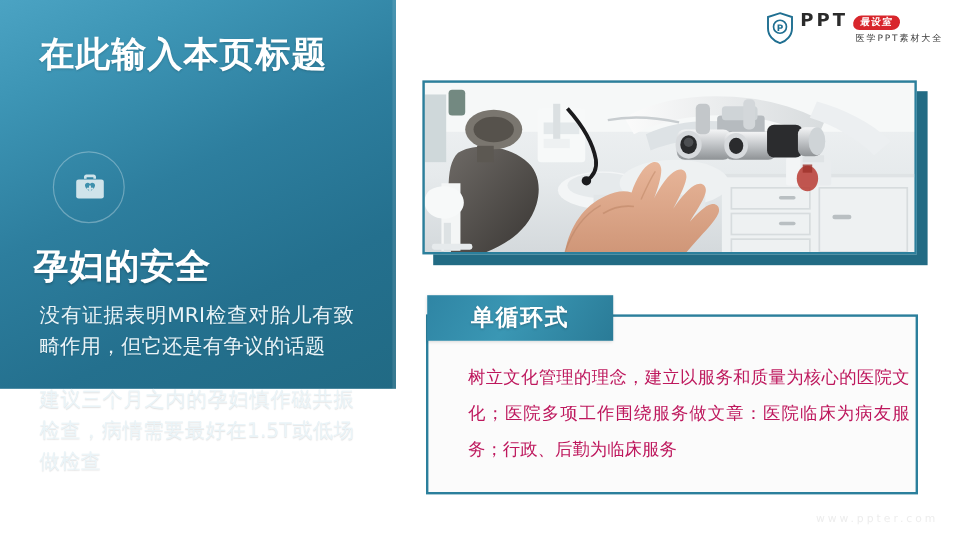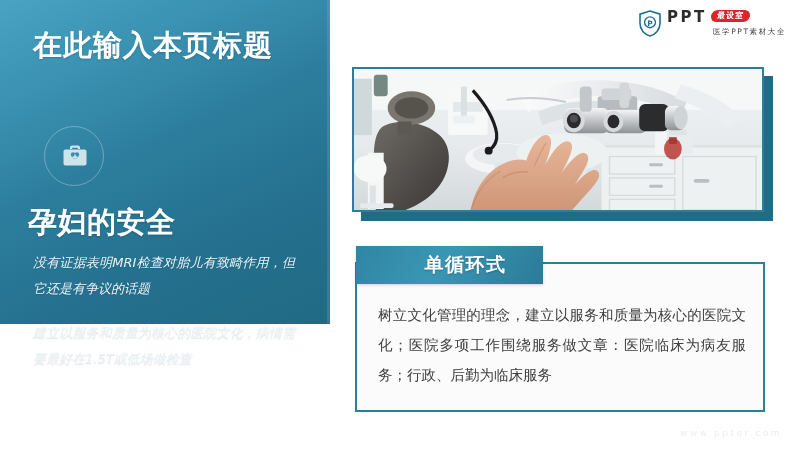--- a/index.html
+++ b/index.html
@@ -39,33 +39,32 @@
   }
 
   .section-heading{
     position:absolute;left:28px;top:203px;
     font-size:29px;font-weight:bold;color:#ffffff;letter-spacing:.5px;
     text-shadow:0 1px 2px rgba(0,0,0,0.18);
     white-space:nowrap;
   }
   .para{
     position:absolute;left:33px;width:262px;
-    font-size:13px;line-height:26px;color:#eaf4f8;
+    font-size:17px;line-height:26px;color:#eaf4f8;
     text-shadow:0 1px 1px rgba(0,0,0,0.12);
     text-align:justify;
-    font-style:italic;
   }
   .para-1{top:250px;}
   .para-2{top:320px;}
 
   
   .logo{position:absolute;right:14px;top:8px;height:30px;display:flex;align-items:center;gap:5px;}
   .logo-shield{width:24px;height:27px;display:block;}
   .logo-text{display:flex;flex-direction:column;justify-content:center;line-height:1;}
-  .logo-row1{display:flex;align-items:flex-start;gap:4px;}
+  .logo-row1{display:flex;align-items:flex-end;gap:4px;}
   .logo-ppt{
     font-size:15px;font-weight:bold;color:#2b2b2b;letter-spacing:2.5px;
     font-family:"DejaVu Sans","Liberation Sans",sans-serif;
   }
   .logo-badge{
     background:#d8262c;color:#fff;font-size:8px;font-weight:bold;
     padding:2px 6px;border-radius:9px;letter-spacing:1px;white-space:nowrap;
     transform:skewX(-8deg);
   }
   .logo-sub{
@@ -86,29 +85,28 @@
   
   .card{
     position:absolute;left:355px;top:262px;width:410px;height:150px;
     border:2px solid #2b7f9c;box-sizing:border-box;background:#fbfbfb;
   }
   .card-tab{
     position:absolute;left:356px;top:246px;width:155px;height:38px;
     background:linear-gradient(120deg,#2f85a4 0%,#3a97b4 45%,#2a7b97 100%);
     display:flex;align-items:center;justify-content:center;
     box-shadow:0 1px 3px rgba(0,0,0,0.18);
-    padding-left:32px;
   }
   .card-tab-text{
     font-size:19px;font-weight:bold;color:#ffffff;letter-spacing:1.5px;
     text-shadow:0 1px 2px rgba(0,0,0,0.25);
   }
   .card-body{
-    position:absolute;left:378px;top:300px;width:368px;
-    font-size:14.5px;line-height:30px;color:#404040;text-align:justify;
+    position:absolute;left:390px;top:300px;width:368px;
+    font-size:14.5px;line-height:30px;color:#be185d;text-align:justify;
   }
 
   .watermark{
     position:absolute;right:18px;bottom:12px;
     font-size:9px;color:#ededed;letter-spacing:2.5px;
     font-family:"DejaVu Sans","Liberation Sans",sans-serif;
   }
 </style>
 </head>
 <body>
@@ -126,21 +124,21 @@
         <rect x="4.5" y="9.5" width="23" height="16" rx="2" fill="#cfe3ea"></rect>
         <path d="M16 13.3c1.2-1.7 4.2-1.1 4.2 1.3 0 2-2.4 3.6-4.2 5-1.8-1.4-4.2-3-4.2-5 0-2.4 3-3 4.2-1.3z" fill="#3d90ad"></path>
         <rect x="15.2" y="14.6" width="1.6" height="5.2" fill="#cfe3ea"></rect>
         <rect x="13.4" y="16.4" width="5.2" height="1.6" fill="#cfe3ea"></rect>
       </svg>
     </div>
 
     <div class="section-heading">孕妇的安全</div>
 
     <div class="para para-1">没有证据表明MRI检查对胎儿有致畸作用，但它还是有争议的话题</div>
-    <div class="para para-2">建立以服务和质量为核心的医院文化，病情需要最好在1.5T或低场做检查</div>
+    <div class="para para-2">建议三个月之内的孕妇慎作磁共振检查，病情需要最好在1.5T或低场做检查</div>
   </div>
 
   <div class="logo">
     <svg class="logo-shield" viewBox="0 0 24 27">
       <path d="M12 1 22 4.2v9.3C22 19.6 17.6 24.3 12 26 6.4 24.3 2 19.6 2 13.5V4.2L12 1z" fill="none" stroke="#1f6f91" stroke-width="1.6"></path>
       <circle cx="12" cy="12.3" r="5.4" fill="none" stroke="#1f6f91" stroke-width="1.4"></circle>
       <text x="12" y="15.6" font-size="7.4" font-weight="bold" fill="#1f6f91" text-anchor="middle" font-family="DejaVu Sans, sans-serif">P</text>
     </svg>
     <div class="logo-text">
       <div class="logo-row1">

